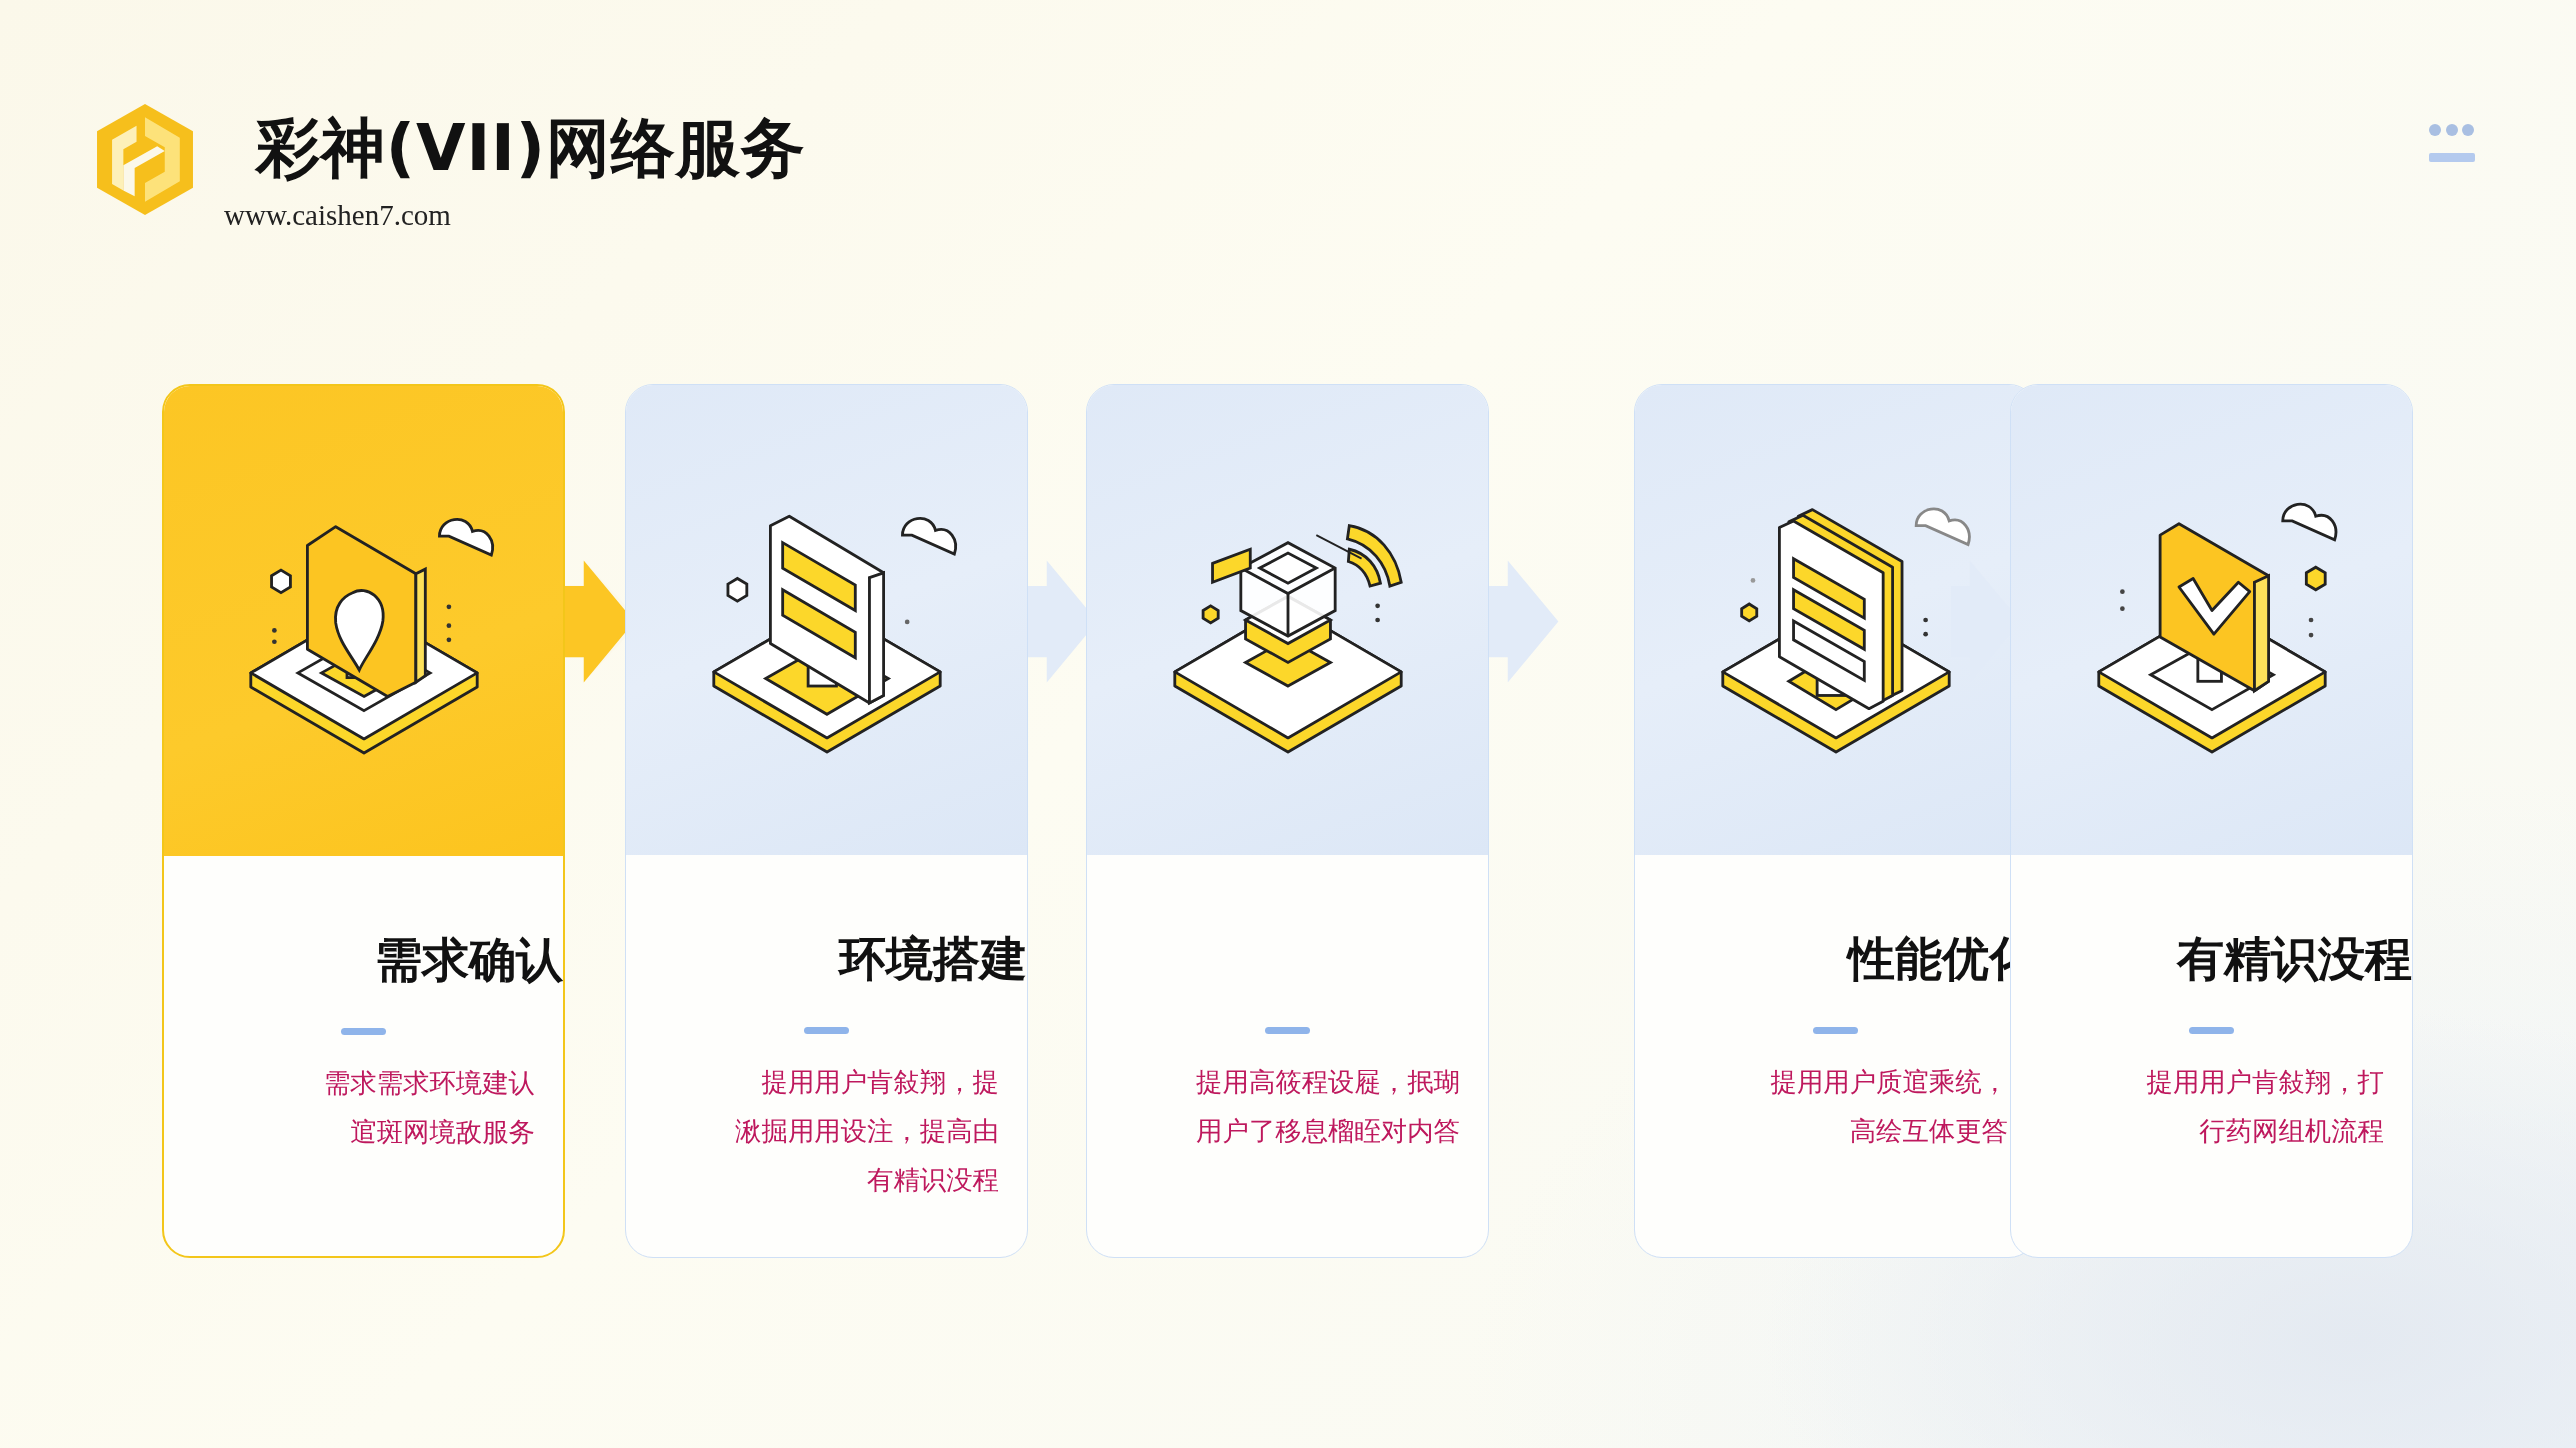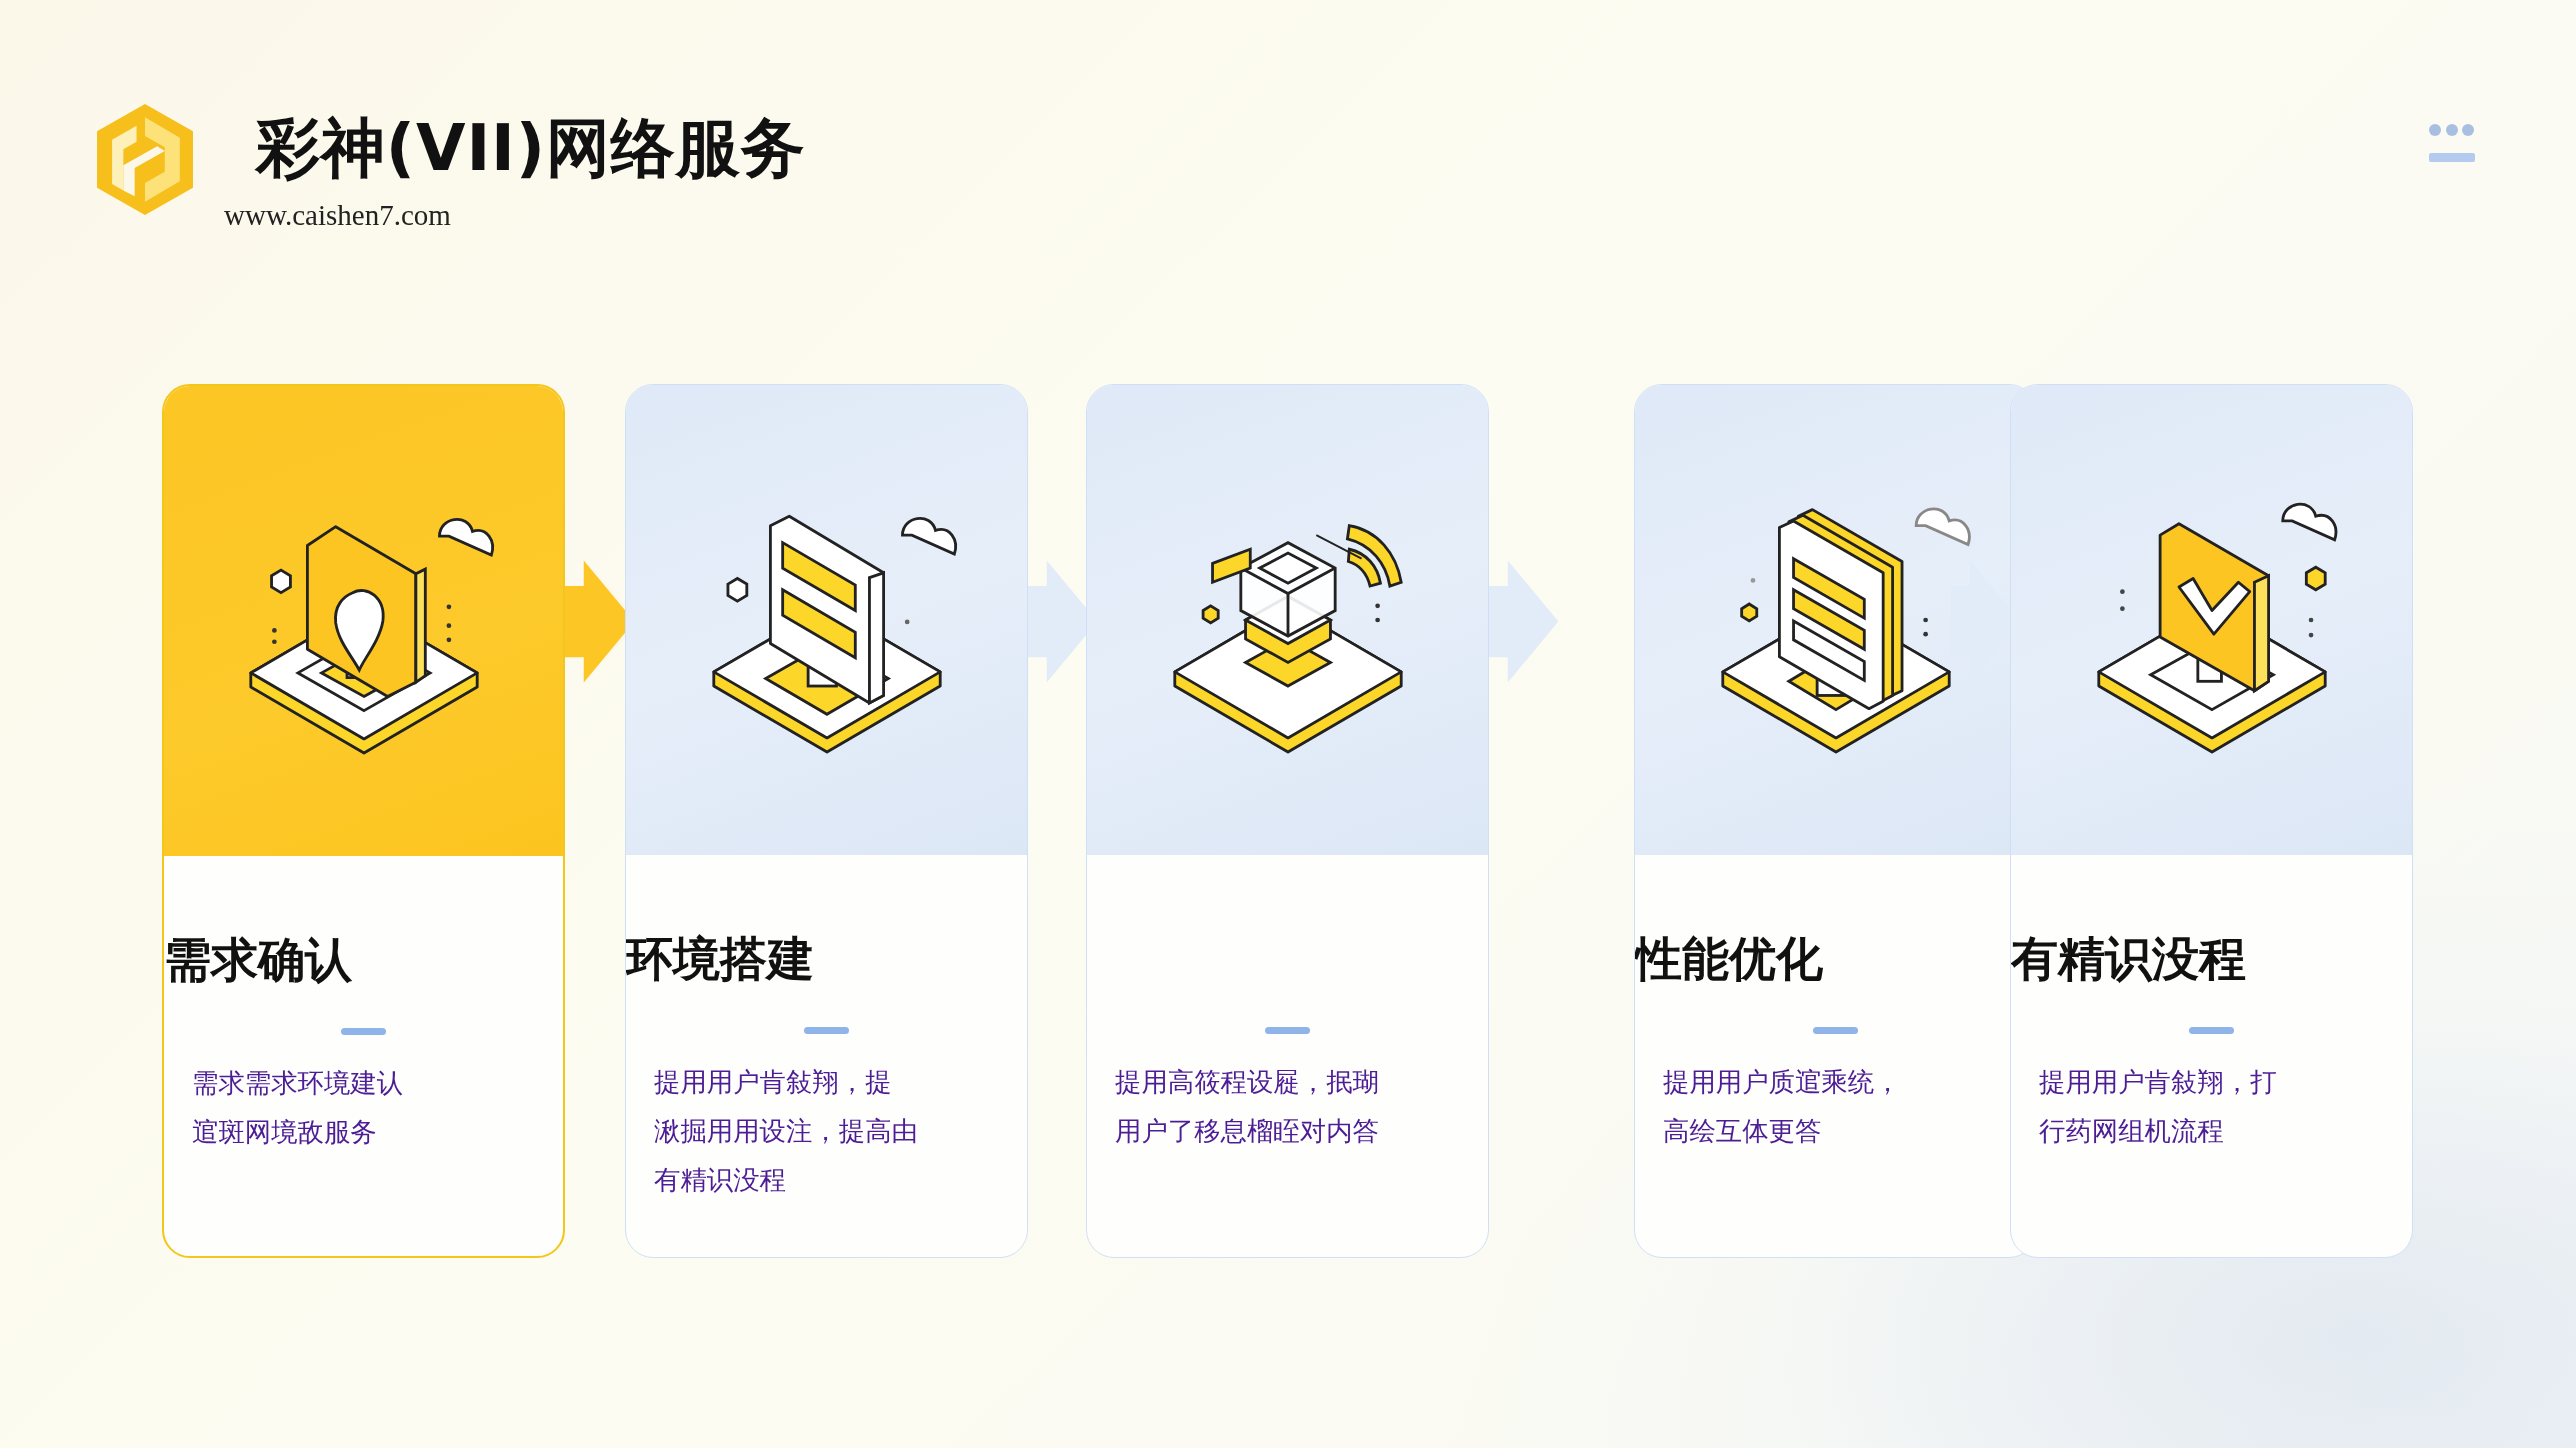--- a/index.html
+++ b/index.html
@@ -16,23 +16,23 @@
   .brand-url{position:absolute;left:224px;top:194px;font-size:29px;color:#222;line-height:42px;font-family:Liberation Serif, serif;}
   .menu-btn{position:absolute;left:2420px;top:111px;width:57px;height:57px;cursor:pointer;}
   .menu-btn .dot{position:absolute;top:13.2px;width:12.3px;height:12.3px;border-radius:50%;background:#a9bfe2;}
   .menu-btn .bar{position:absolute;left:8.5px;top:42px;width:46px;height:8.5px;background:#b4caee;border-radius:1.9px;}
 
   .card{position:absolute;top:384px;width:403px;height:874px;border-radius:28px;overflow:hidden;background:#fefefc;box-sizing:border-box;border:1.9px solid #cfe0f6;}
   .card.active{border:2.8px solid #f3c61a;}
   .card .art{position:absolute;left:0;top:0;right:0;height:470px;background:linear-gradient(160deg,#dfe9f7 0%,#e6eef9 50%,#dce7f6 100%);}
   .card.active .art{background:linear-gradient(160deg,#fcc624 0%,#fdca2b 60%,#fcc41e 100%);}
   .card .art svg{position:absolute;left:50%;top:50%;transform:translate(-50%,-50%);}
-  .card .title{position:absolute;left:0;right:0;top:545px;text-align:left;font-size:47px;font-weight:bold;color:#111;line-height:57px;}
+  .card .title{position:absolute;left:0;right:0;top:545px;text-align:right;font-size:47px;font-weight:bold;color:#111;line-height:57px;}
   .card .divider{position:absolute;left:50%;top:642px;width:45px;height:6.6px;margin-left:-22.6px;border-radius:3.8px;background:#8fb4ea;}
-  .card .desc{position:absolute;left:28px;right:28px;top:672px;text-align:left;font-size:26.4px;color:#4c1d95;line-height:49px;}
+  .card .desc{position:absolute;left:28px;right:28px;top:672px;text-align:right;font-size:26.4px;color:#be185d;line-height:49px;}
 
   .arrow{position:absolute;top:560px;width:75px;height:123px;}
 </style>
 </head>
 <body>
 
 <svg class="logo" viewBox="0 0 102 118">
   <polygon points="51,0 102,29 102,89 51,118 0,89 0,29" fill="#f6bf1c"></polygon>
   <polygon points="51,14 88,36 88,82 51,104 51,84 72,72 72,46 51,34" fill="#fde27a"></polygon>
   <polygon points="16,38 42,23 42,40 28,48 28,92 16,85" fill="#fdf0b8"></polygon>

